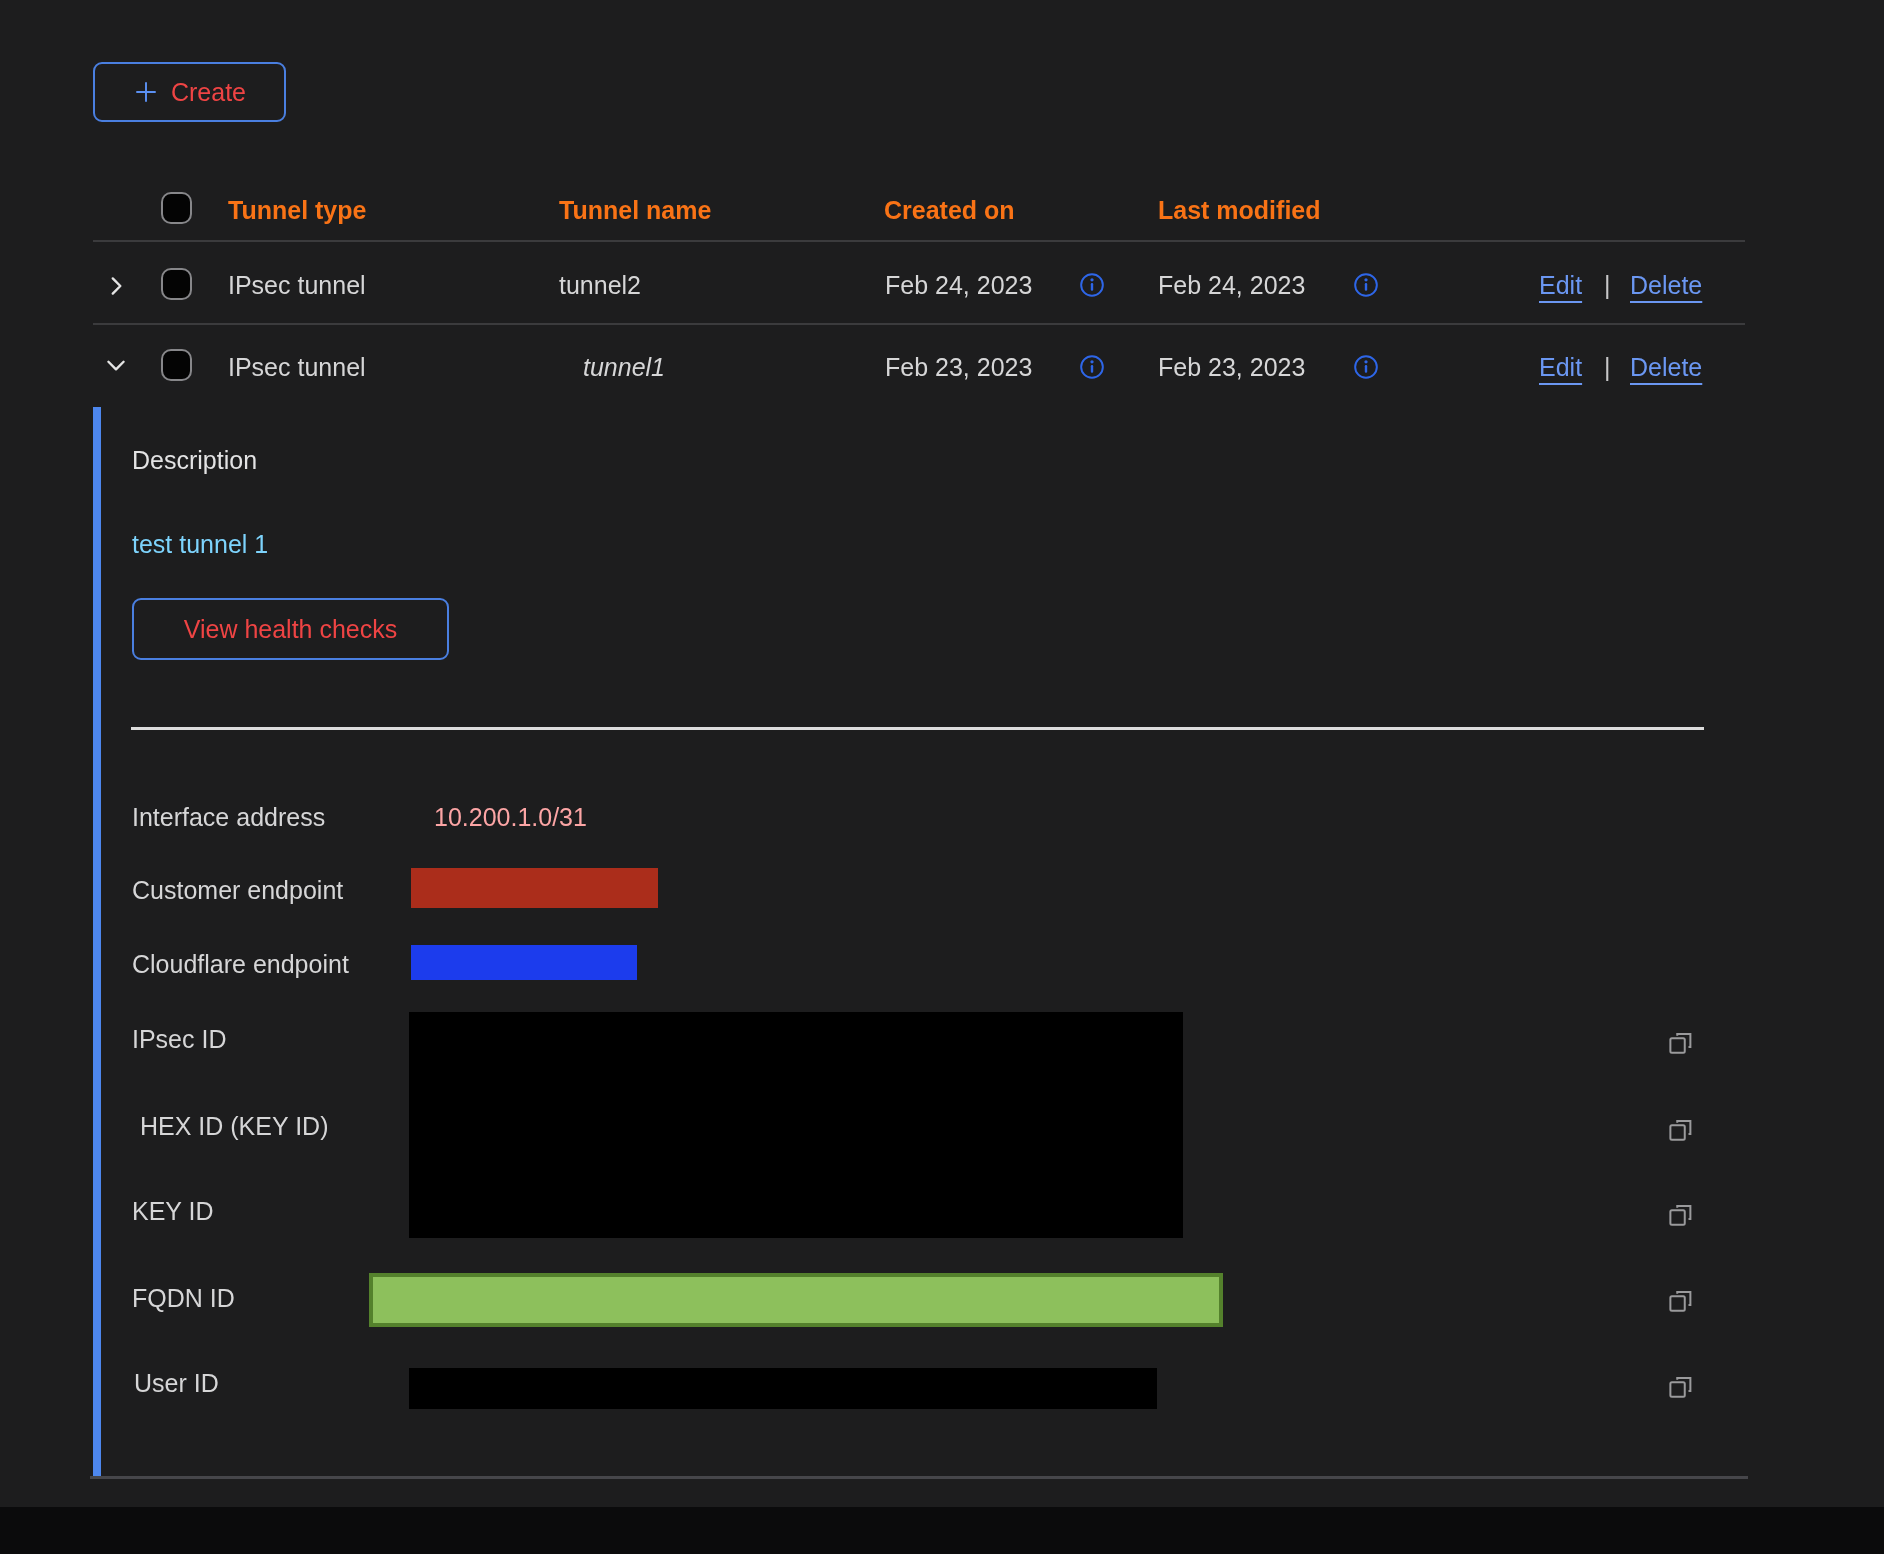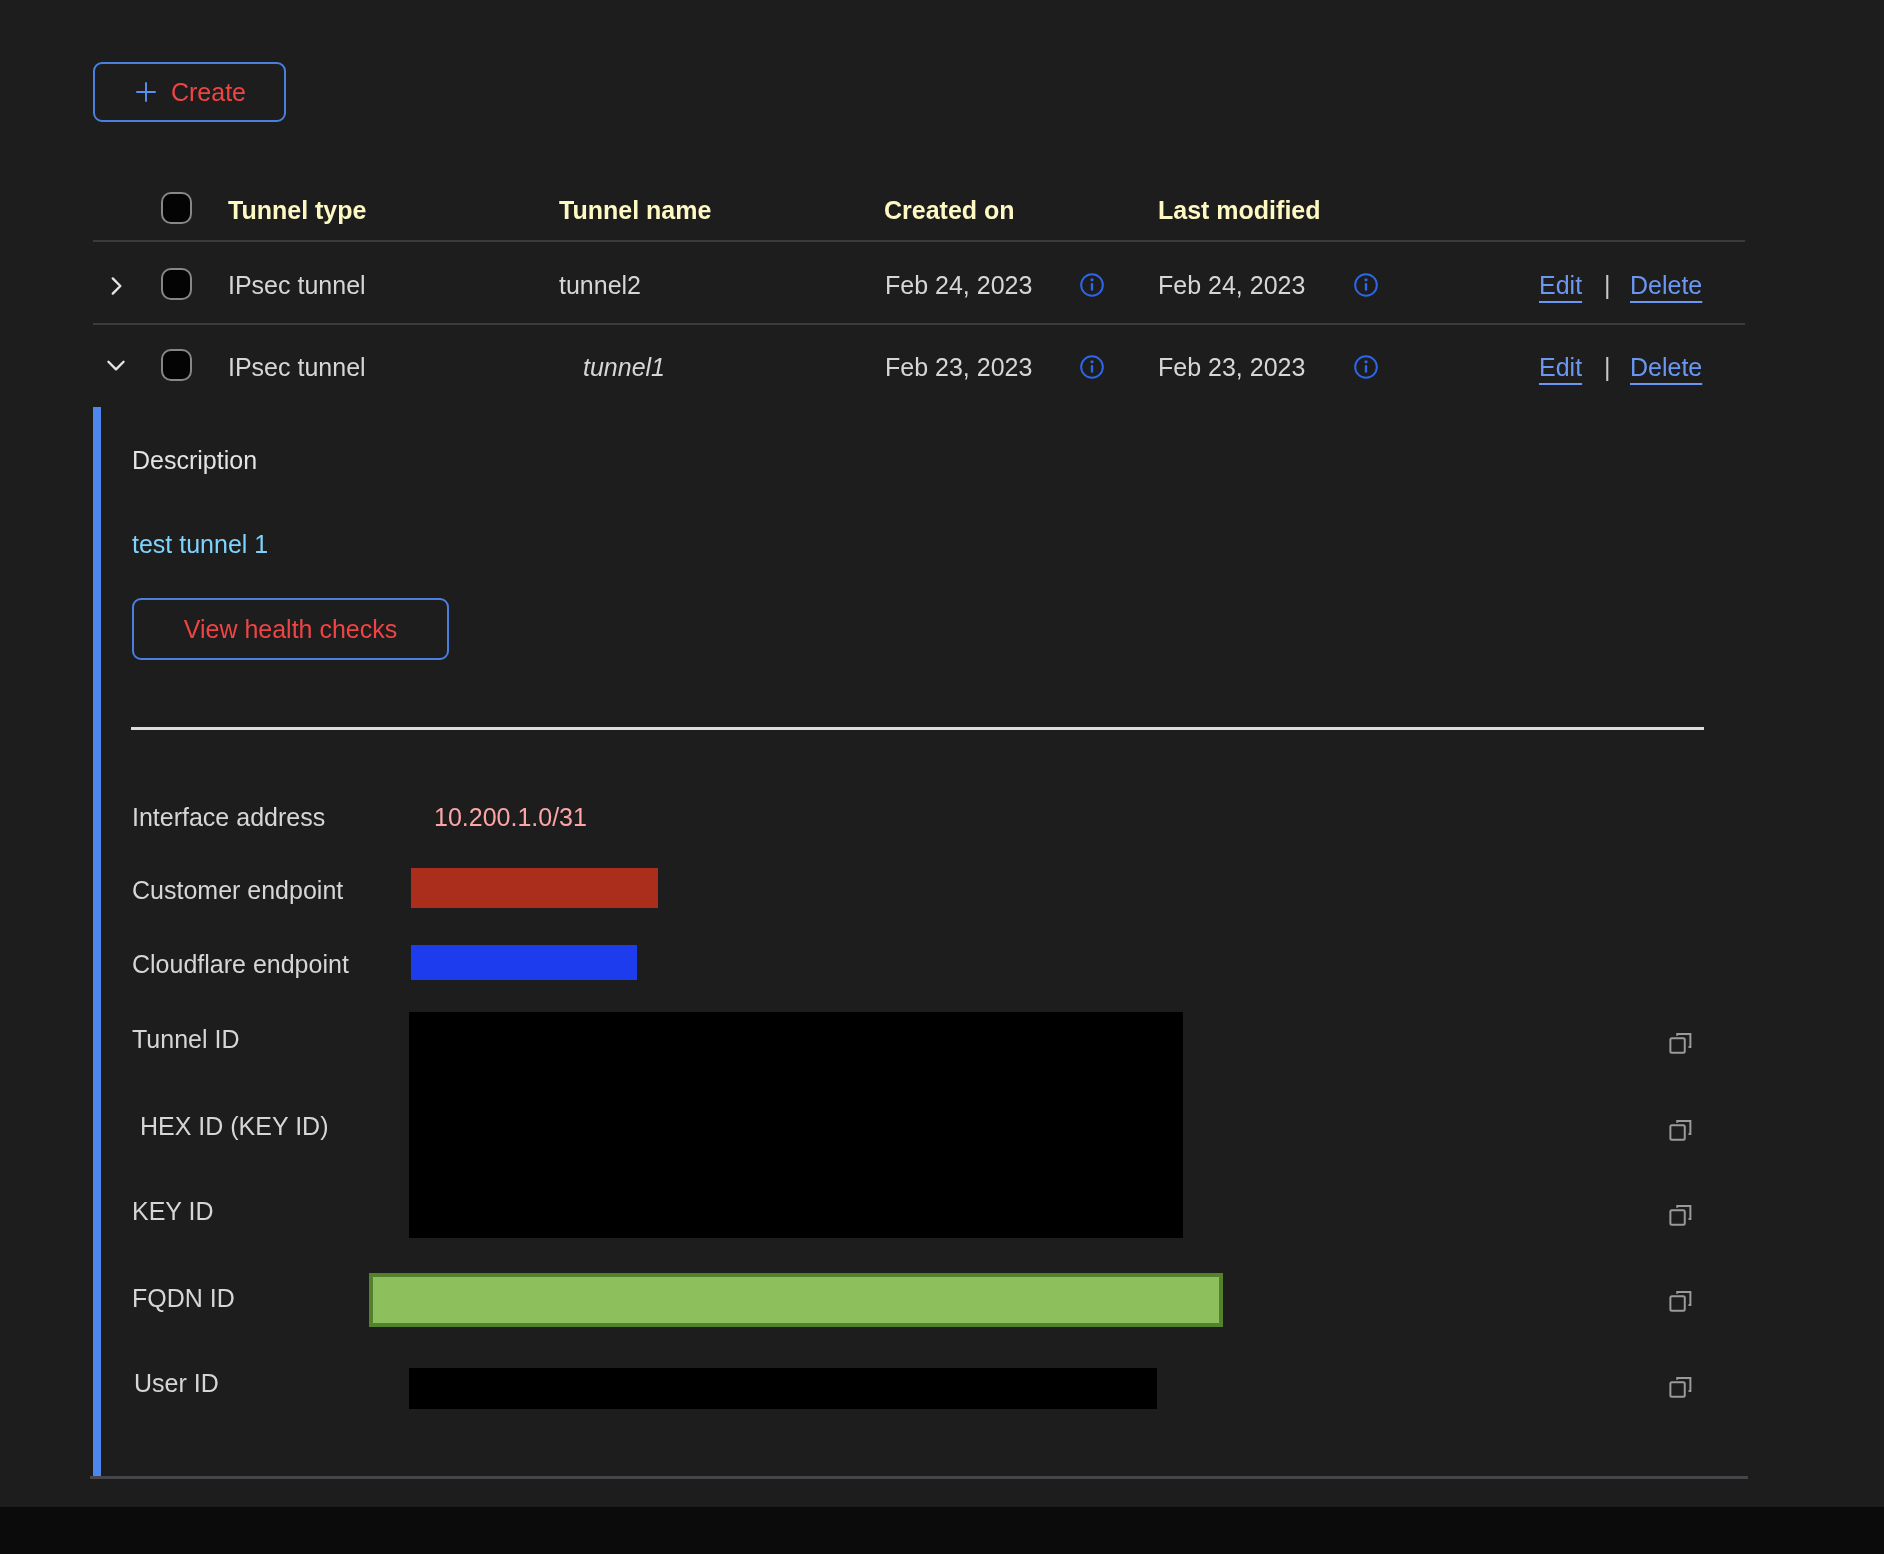--- a/index.html
+++ b/index.html
@@ -1,20 +1,20 @@
 <!DOCTYPE html>
 <html><head>
 <meta charset="utf-8">
 <style>
   html,body{margin:0;padding:0;background:#1d1d1e;}
   #stage{position:relative;width:1884px;height:1554px;background:#1d1d1e;overflow:hidden;
          font-family:"Liberation Sans", sans-serif;-webkit-font-smoothing:antialiased;}
   .abs{position:absolute;}
   .txt{position:absolute;font-size:25px;color:#d6d6d7;white-space:nowrap;}
-  .hdr{font-weight:700;color:#fef9c3;}
+  .hdr{font-weight:700;color:#f97316;}
   .muted{color:#7dd3fc;}
   .val{color:#fca5a5;}
   .divider{position:absolute;background:#3b3b3d;height:2px;}
   .btn-outline{position:absolute;display:flex;align-items:center;justify-content:center;gap:12px;
       border:2px solid #4a7fe0;border-radius:9px;background:transparent;color:#ef4444;
       font-size:25px;font-family:"Liberation Sans", sans-serif;cursor:pointer;box-sizing:border-box;}
   .checkbox{position:absolute;width:31px;height:32px;border:2.5px solid #87878a;border-radius:10px;
       background:#040404;box-sizing:border-box;cursor:pointer;}
   .link{position:absolute;font-size:25px;color:#6b97f2;text-decoration:underline;
       text-underline-offset:7px;text-decoration-thickness:2px;cursor:pointer;white-space:nowrap;}
@@ -119,21 +119,21 @@
 
   <div class="txt" style="left:132px;top:803px;">Interface address</div>
   <div class="txt val" style="left:434px;top:803px;">10.200.1.0/31</div>
 
   <div class="txt" style="left:132px;top:876px;">Customer endpoint</div>
   <div class="redact r-red" style="left:411px;top:868px;width:247px;height:40px;"></div>
 
   <div class="txt" style="left:132px;top:950px;">Cloudflare endpoint</div>
   <div class="redact r-blue" style="left:411px;top:945px;width:226px;height:35px;"></div>
 
-  <div class="txt" style="left:132px;top:1025px;">Tunnel ID</div>
+  <div class="txt" style="left:132px;top:1025px;">IPsec ID</div>
   <div class="redact r-black" style="left:409px;top:1012px;width:774px;height:226px;"></div>
   <button class="copybtn" style="left:1666px;top:1026px;">
     <svg width="30" height="32" viewBox="0 0 24 24" fill="none" stroke="#9a9a9c" stroke-width="1.6">
       <path d="M9 7 V5.5 h10.5 v10.5 H18"></path>
       <rect x="3.5" y="9" width="11.5" height="11.5" rx="1.2"></rect>
     </svg>
   </button>
 
   <div class="txt" style="left:132px;top:1112px;margin-left:8px;">HEX ID (KEY ID)</div>
   <button class="copybtn" style="left:1666px;top:1113px;">

